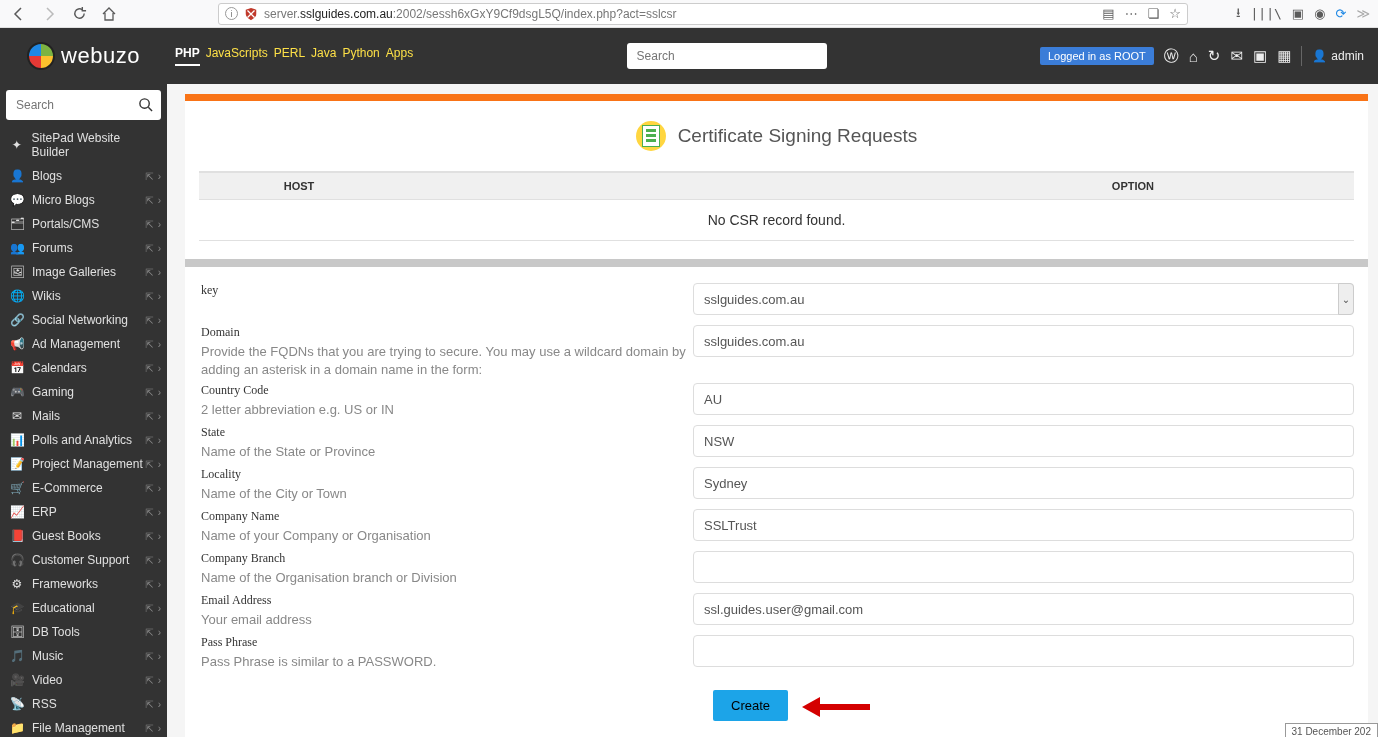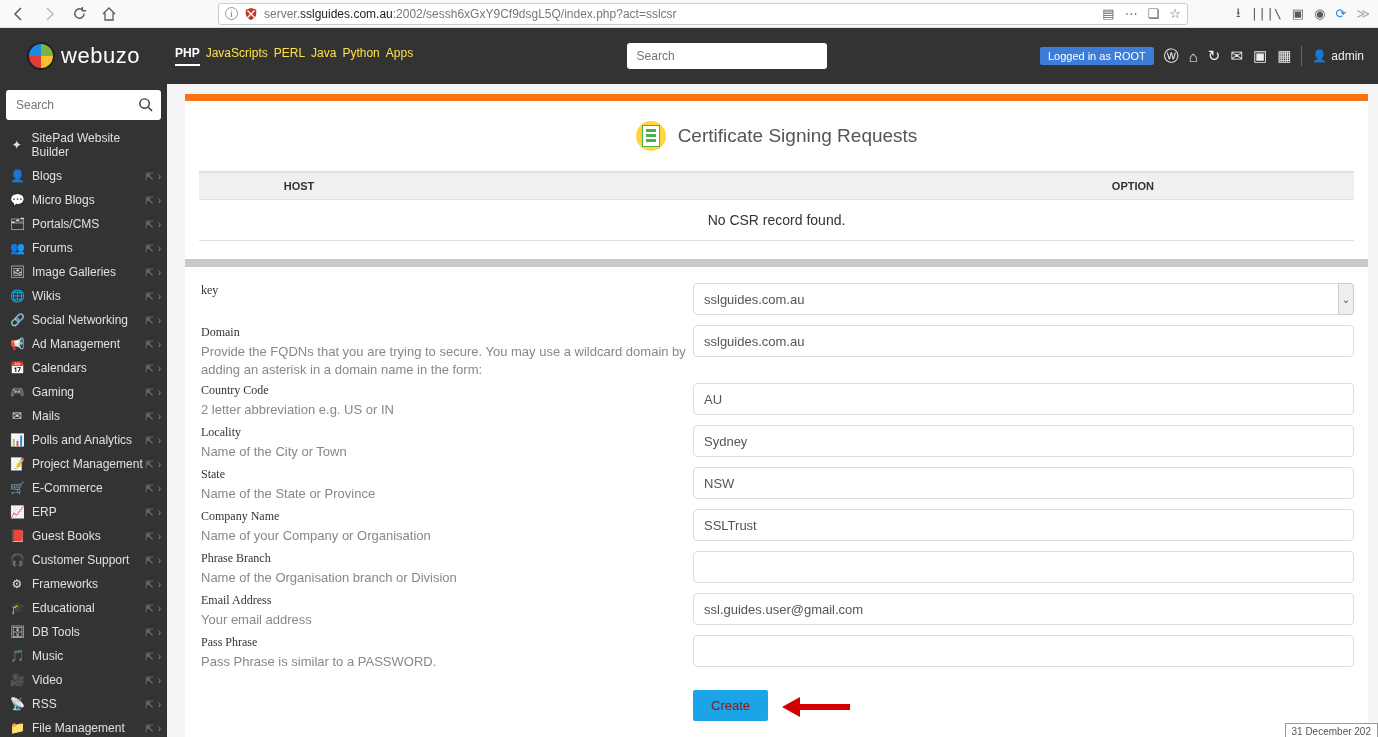--- a/index.html
+++ b/index.html
@@ -65,21 +65,21 @@
 .form-label .fl { font-size: 12px; color: #333; font-weight: normal; font-family: Liberation Serif, serif; }
 .form-label .fh { font-size: 13px; color: #888; margin-top: 3px; display: block; line-height: 1.4; }
 .form-input { flex: 1; }
 .form-input input, .form-input select { width: 100%; height: 32px; border: 1px solid #ddd; border-radius: 4px; padding: 0 10px; font-size: 13px; color: #555; }
 .form-input .select-wrap { position: relative; }
 .form-input .select-wrap select { appearance: none; background: #fff; }
 .form-input .select-wrap .chev { position: absolute; right: 0; top: 0; width: 16px; height: 32px; background: #eee; border: 1px solid #ccc; border-radius: 0 4px 4px 0; display:flex; align-items:center; justify-content:center; font-size:10px; color:#555; }
 
 .create-row { display: flex; align-items: center; margin-top: 16px; }
 .create-row .spacer { width: 494px; }
-.create-btn { background: #1ca4e8; color: #7f1d1d; border: none; padding: 8px 18px; font-size: 13px; border-radius: 2px; cursor: pointer; }
+.create-btn { background: #1ca4e8; color: #000000; border: none; padding: 8px 18px; font-size: 13px; border-radius: 2px; cursor: pointer; margin-left: 20px; }
 .arrow-annot { margin-left: 14px; color: #d40000; font-size: 28px; position: relative; }
 .arrow-annot .shaft { display:inline-block; width: 50px; height: 6px; background:#d40000; vertical-align: middle; }
 .arrow-annot .head { display:inline-block; width:0; height:0; border-top:10px solid transparent; border-bottom:10px solid transparent; border-right:18px solid #d40000; vertical-align: middle; }
 
 .footer-date { position: absolute; right: 0; bottom: 0; border: 1px solid #999; background: #fff; padding: 2px 6px; font-size: 10px; color: #555; text-align: right; line-height: 1.2; }
 
 svg { display: block; }
 </style>
 </head>
 <body>
@@ -423,42 +423,42 @@
           </div>
           <div class="form-row">
             <div class="form-label">
               <div class="fl">Country Code</div>
               <span class="fh">2 letter abbreviation e.g. US or IN</span>
             </div>
             <div class="form-input"><input type="text" value="AU" style=""></div>
           </div>
           <div class="form-row">
             <div class="form-label">
+              <div class="fl">State</div>
+              <span class="fh">Name of the State or Province</span>
+            </div>
+            <div class="form-input"><input type="text" value="NSW" style=""></div>
+          </div>
+          <div class="form-row">
+            <div class="form-label">
               <div class="fl">Locality</div>
               <span class="fh">Name of the City or Town</span>
             </div>
             <div class="form-input"><input type="text" value="Sydney" style=""></div>
           </div>
           <div class="form-row">
             <div class="form-label">
-              <div class="fl">State</div>
-              <span class="fh">Name of the State or Province</span>
-            </div>
-            <div class="form-input"><input type="text" value="NSW" style=""></div>
-          </div>
-          <div class="form-row">
-            <div class="form-label">
               <div class="fl">Company Name</div>
               <span class="fh">Name of your Company or Organisation</span>
             </div>
             <div class="form-input"><input type="text" value="SSLTrust" style=""></div>
           </div>
           <div class="form-row">
             <div class="form-label">
-              <div class="fl">Phrase Branch</div>
+              <div class="fl">Company Branch</div>
               <span class="fh">Name of the Organisation branch or Division</span>
             </div>
             <div class="form-input"><input type="text" style=""></div>
           </div>
           <div class="form-row">
             <div class="form-label">
               <div class="fl">Email Address</div>
               <span class="fh">Your email address</span>
             </div>
             <div class="form-input"><input type="text" value="ssl.guides.user@gmail.com" style=""></div>

